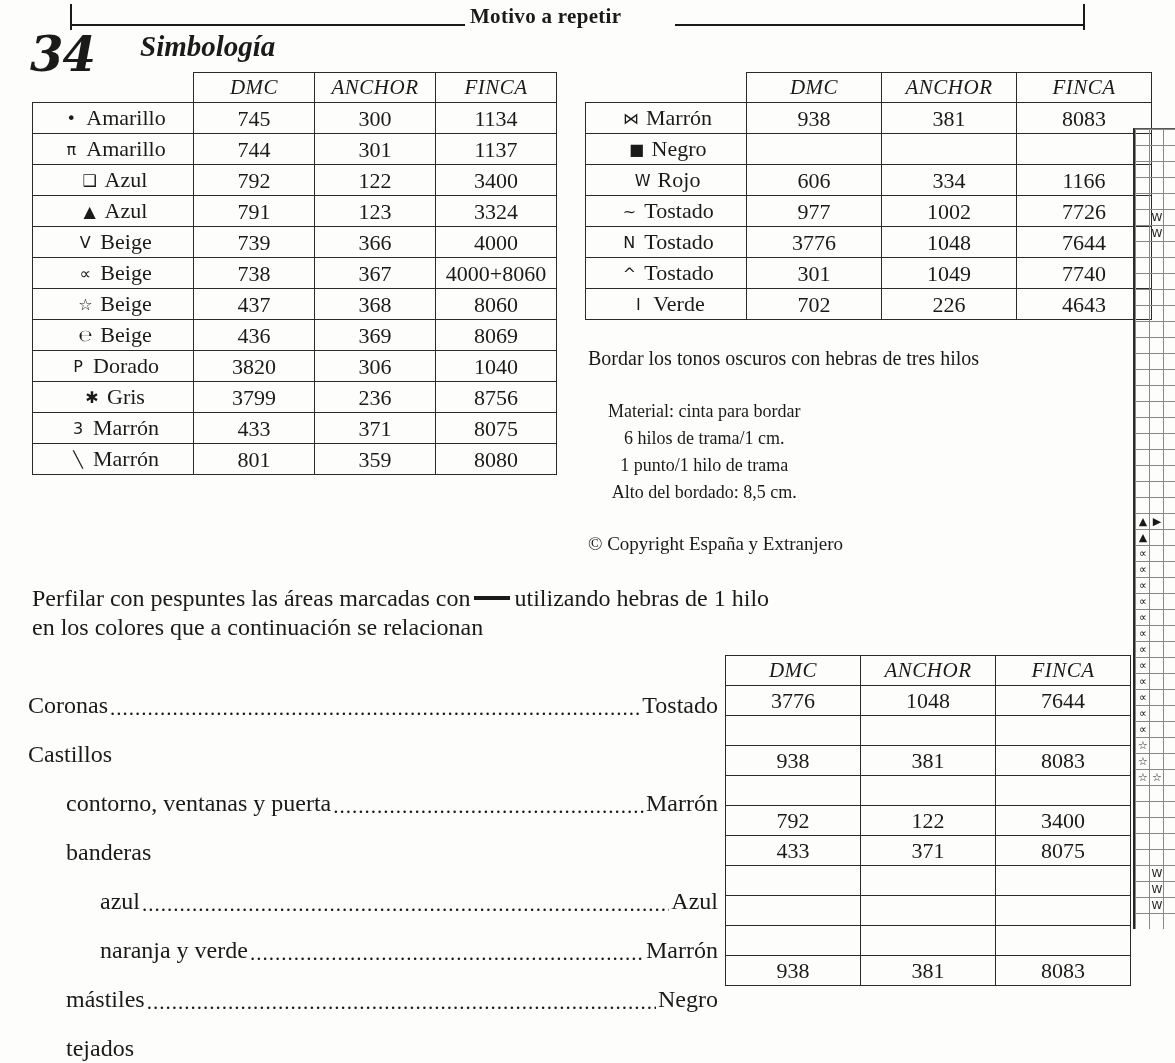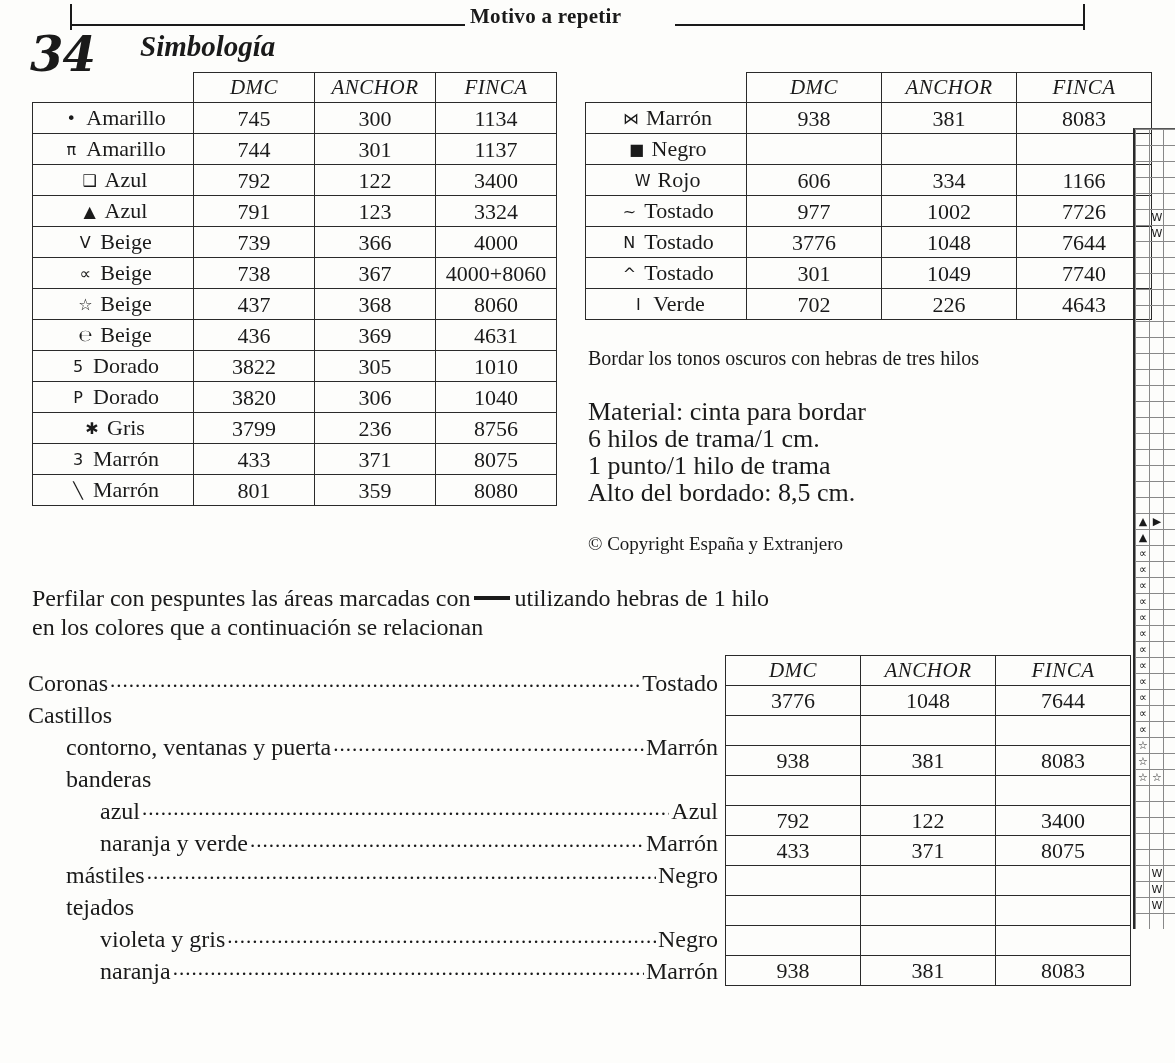--- a/index.html
+++ b/index.html
@@ -136,24 +136,25 @@
 
   
   .note-dark {
     position: absolute;
     left: 588px;
     top: 347px;
     font-size: 20px;
   }
   .material-block {
     position: absolute;
-    left: 588px;
+    left: 608px;
     top: 398px;
-    font-size: 26px;
+    font-size: 18px;
     line-height: 27px;
+    text-align: center;
   }
   .copyright {
     position: absolute;
     left: 588px;
     top: 533px;
     font-size: 19px;
   }
 
   
   .perfilar {
@@ -177,22 +178,23 @@
   .outline-list {
     position: absolute;
     left: 28px;
     top: 670px;
     width: 690px;
     font-size: 24px;
   }
   .ol-row {
     height: 32px;
     display: flex;
-    align-items: flex-start;
+    align-items: flex-end;
     white-space: nowrap;
+    margin-top: 17px;
   }
   .ol-label { }
   .ol-dots {
     flex: 1;
     overflow: hidden;
     margin: 0 2px;
     letter-spacing: 1px;
     font-size: 21px;
     line-height: 1;
   }
@@ -294,27 +296,21 @@
       <tr>
         <td class="namecell"><span class="sym">☆</span><span class="nm">Beige</span></td>
         <td class="val">437</td>
         <td class="val">368</td>
         <td class="val">8060</td>
       </tr>
       <tr>
         <td class="namecell"><span class="sym">℮</span><span class="nm">Beige</span></td>
         <td class="val">436</td>
         <td class="val">369</td>
-        <td class="val">4631</td>
-      </tr>
-      <tr>
-        <td class="namecell"><span class="sym">5</span><span class="nm">Dorado</span></td>
-        <td class="val">3822</td>
-        <td class="val">305</td>
-        <td class="val">1010</td>
+        <td class="val">8069</td>
       </tr>
       <tr>
         <td class="namecell"><span class="sym">P</span><span class="nm">Dorado</span></td>
         <td class="val">3820</td>
         <td class="val">306</td>
         <td class="val">1040</td>
       </tr>
       <tr>
         <td class="namecell"><span class="sym">✱</span><span class="nm">Gris</span></td>
         <td class="val">3799</td>

